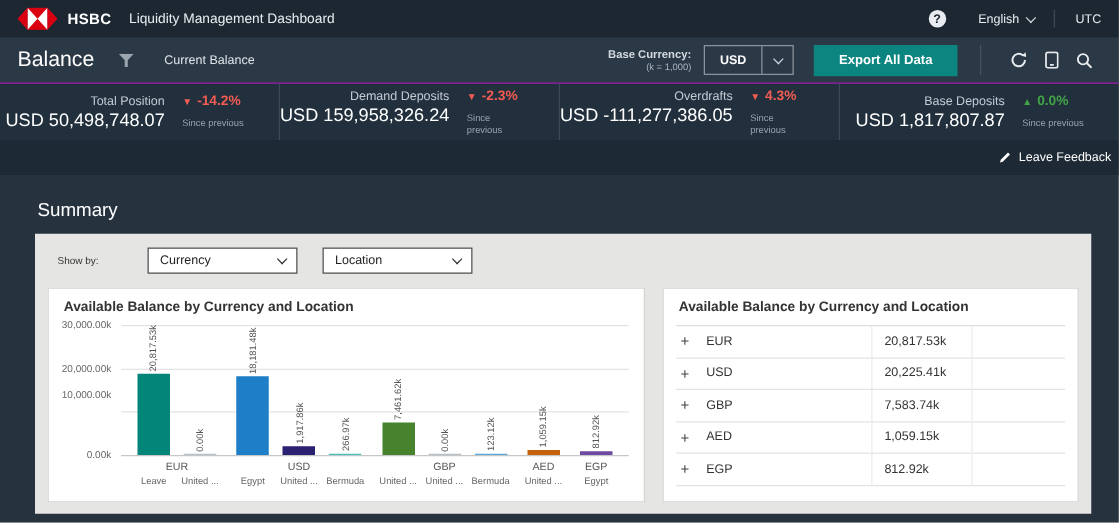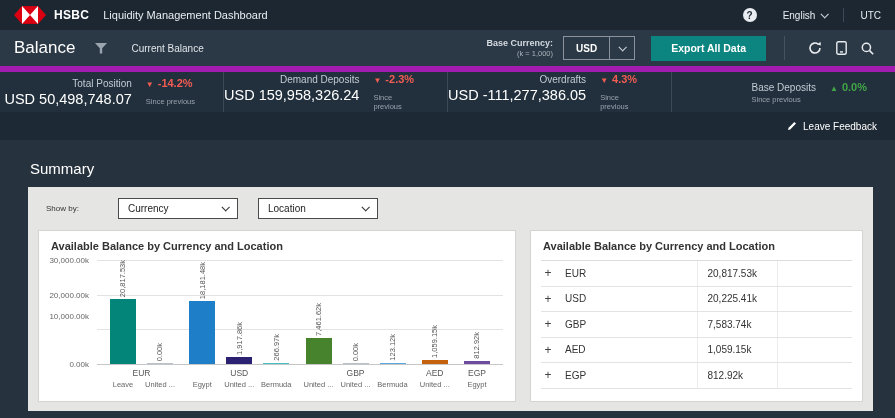--- a/index.html
+++ b/index.html
@@ -28,34 +28,34 @@
   .base-cur .l2 { color:#aab4bd; font-size:7.5px; }
   .cur-select { display:flex; align-items:center; border:1px solid #8a939c; height:24px; cursor:pointer; }
   .cur-select .val { color:#fff; font-size:10px; font-weight:bold; padding:0 12px; }
   .cur-select .sep { width:1px; height:22px; background:#8a939c; }
   .cur-select .chev-box { width:24px; display:flex; justify-content:center; }
   .export-btn { background:#0c8580; border:none; color:#fff; font-size:10.5px; font-weight:bold; height:25px; padding:0 20px; margin-left:16px; cursor:pointer; font-family:"Liberation Sans",sans-serif; }
   .tb-div { width:1px; height:24px; background:#46535f; margin:0 16px 0 18px; }
   .tb-icon { color:#e8ecef; margin:0 7px; cursor:pointer; display:flex; align-items:center; }
 
   
-  .kpi-band { height:46px; background:#22303d; display:flex; border-top:6px solid #a21caf; }
+  .kpi-band { height:46px; background:#22303d; display:flex; border-top:1px solid #a21caf; }
   .kpi { flex:1; display:flex; align-items:center; justify-content:flex-end; padding-right:28px; }
   .kpi + .kpi { border-left:1px solid #3c4957; }
   .kpi-grid { display:grid; grid-template-columns:auto auto; column-gap:14px; row-gap:2px; align-items:baseline; }
   .kpi-label { color:#c3cbd4; font-size:10px; text-align:right; }
   .kpi-delta { font-size:11px; font-weight:bold; white-space:nowrap; }
   .kpi-delta .tri { font-size:8px; margin-right:4px; }
   .kpi-delta.down { color:#f25c52; }
   .kpi-delta.up { color:#41a546; }
   .kpi-value { color:#fff; font-size:14.5px; text-align:center; white-space:nowrap; }
   .kpi-note { color:#98a2ac; font-size:7.5px; }
 
   
-  .feedback-strip { height:28px; background:#1d2934; display:flex; align-items:center; justify-content:flex-end; padding-right:18px; }
+  .feedback-strip { height:28px; background:#1d2934; display:flex; align-items:center; justify-content:flex-end; padding-right:6px; }
   .feedback-btn { color:#fff; font-size:10px; display:flex; align-items:center; gap:6px; cursor:pointer; }
 
   
   .summary-title { color:#fff; font-size:15px; font-weight:500; margin:20px 0 10px 30px; }
   .panel { margin-left:28px; width:845px; height:224px; background:#e5e5e3; padding:8px 10px; }
   .showby-row { display:flex; align-items:center; height:26px; }
   .showby-label { font-size:8px; color:#333; margin:0 10px 0 8px; width:62px; }
   .select-box { width:120px; height:21px; background:#fff; border:1px solid #4a4a4a; display:flex; align-items:center; justify-content:space-between; padding:0 9px; cursor:pointer; }
   .select-box .sval { font-size:10px; color:#222; }
   .select-box .chev { border-color:#333; }
@@ -182,20 +182,21 @@
       <span class="kpi-label">Overdrafts</span>
       <span class="kpi-delta down"><span class="tri">▼</span><span>4.3%</span></span>
       <span class="kpi-value">USD -111,277,386.05</span>
       <span class="kpi-note">Since previous</span>
     </div>
   </div>
   <div class="kpi">
     <div class="kpi-grid">
       <span class="kpi-label">Base Deposits</span>
       <span class="kpi-delta up"><span class="tri">▲</span><span>0.0%</span></span>
+      <span class="kpi-value">USD 1,817,807.87</span>
       <span class="kpi-note">Since previous</span>
     </div>
   </div>
 </div>
 
 <div class="feedback-strip">
   <span class="feedback-btn">
     <svg width="10" height="10" viewBox="0 0 10 10">
       <path d="M1 9 L1.6 6.8 L7.4 1 L9 2.6 L3.2 8.4 Z" fill="#fff"></path>
     </svg>

